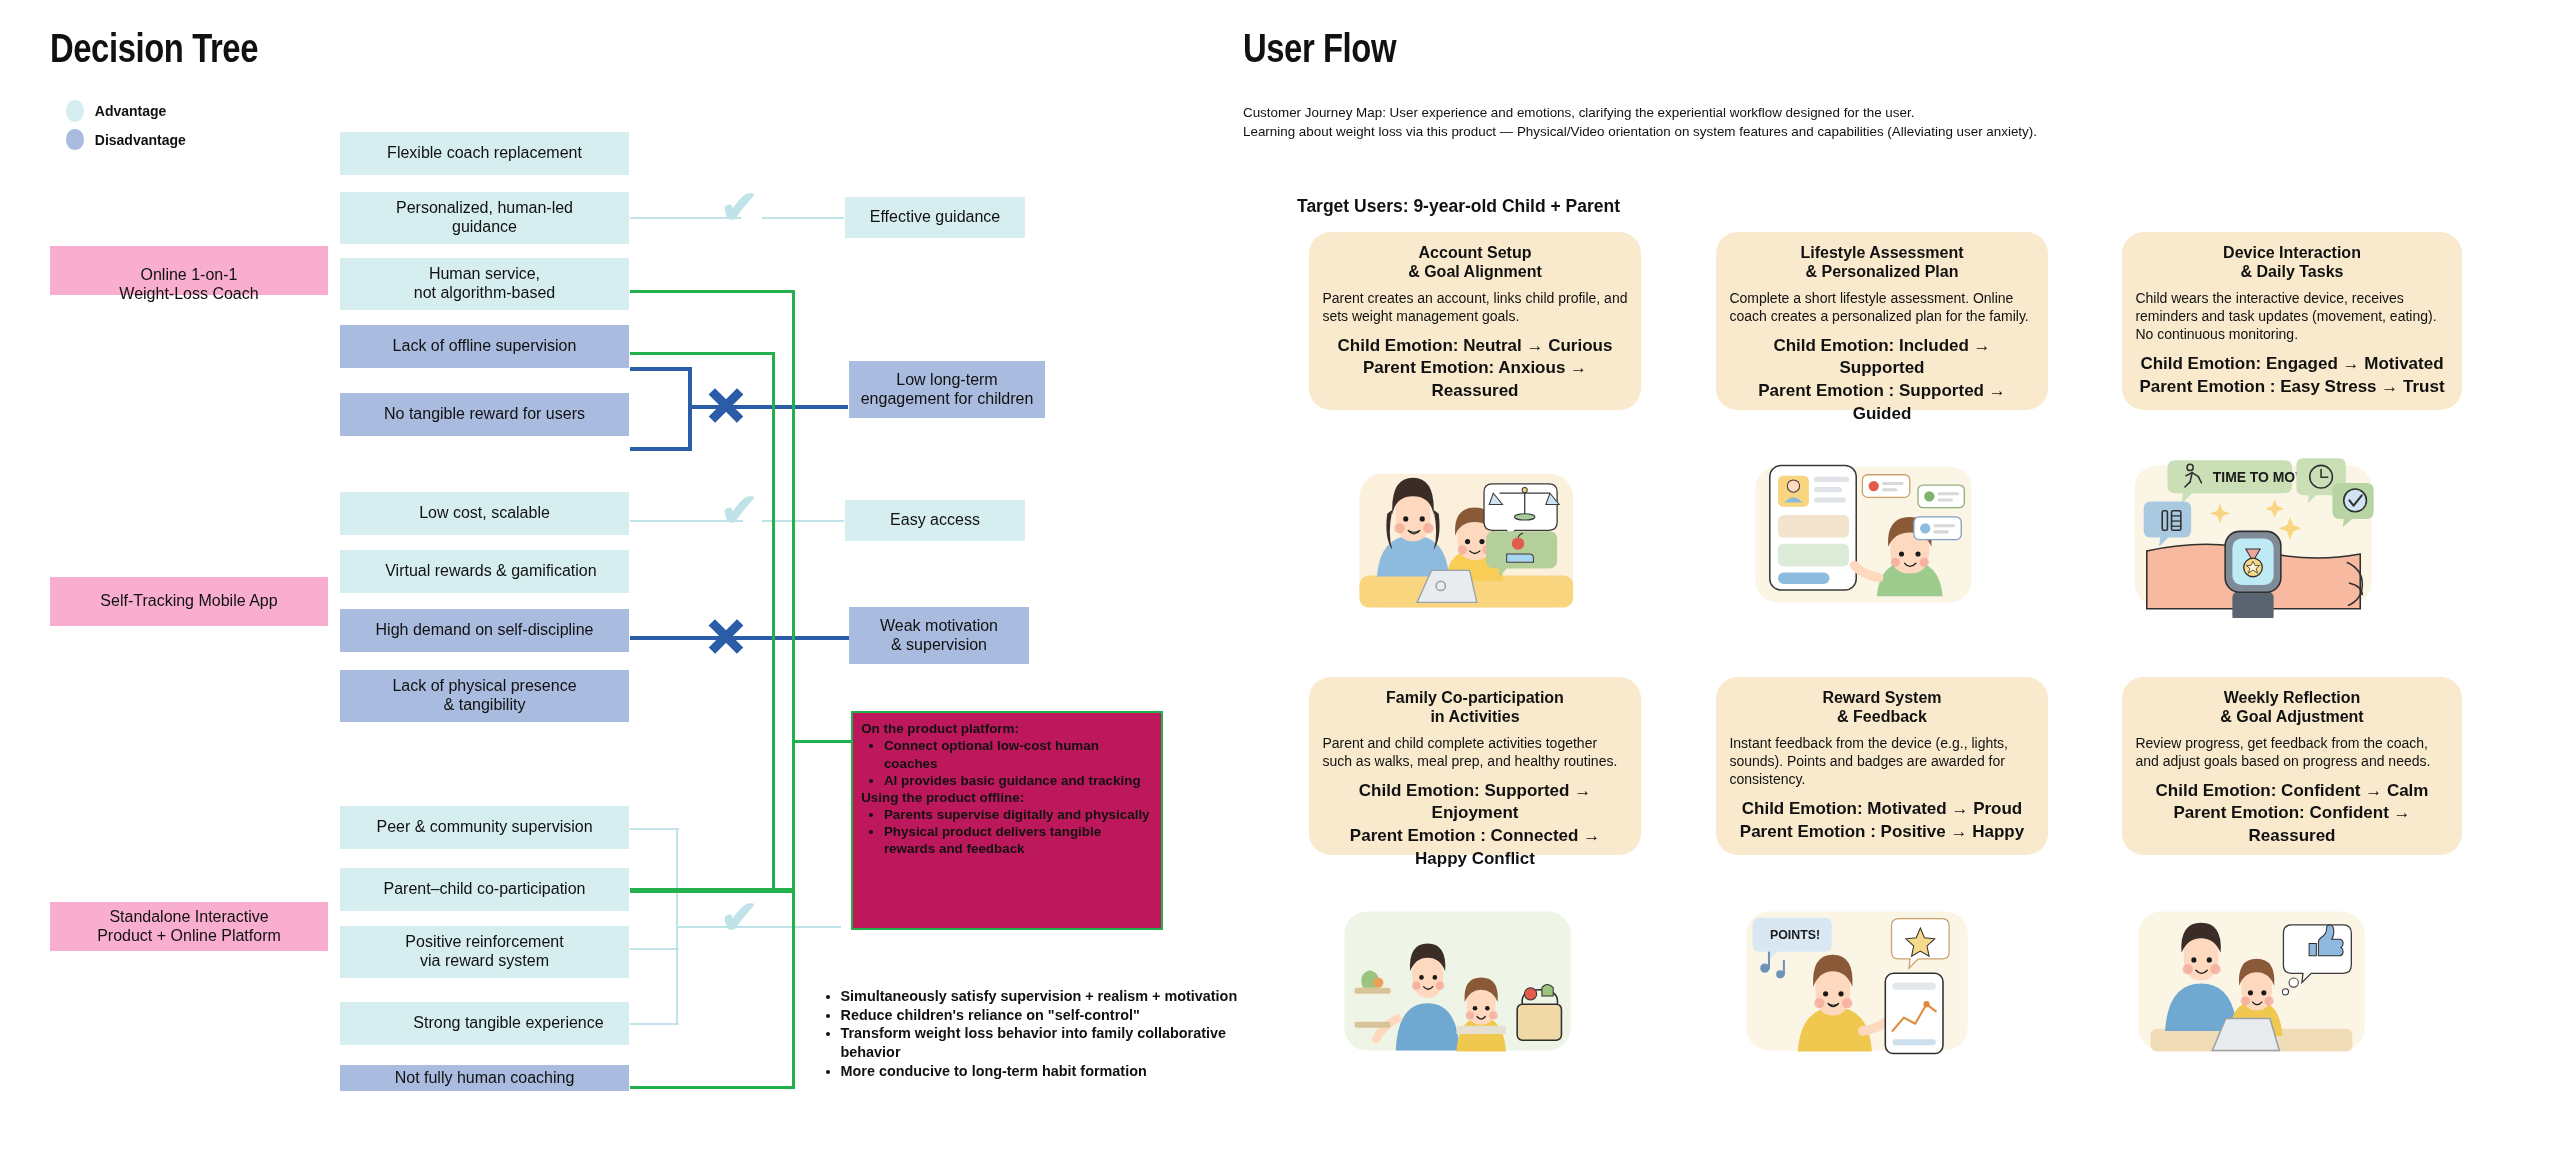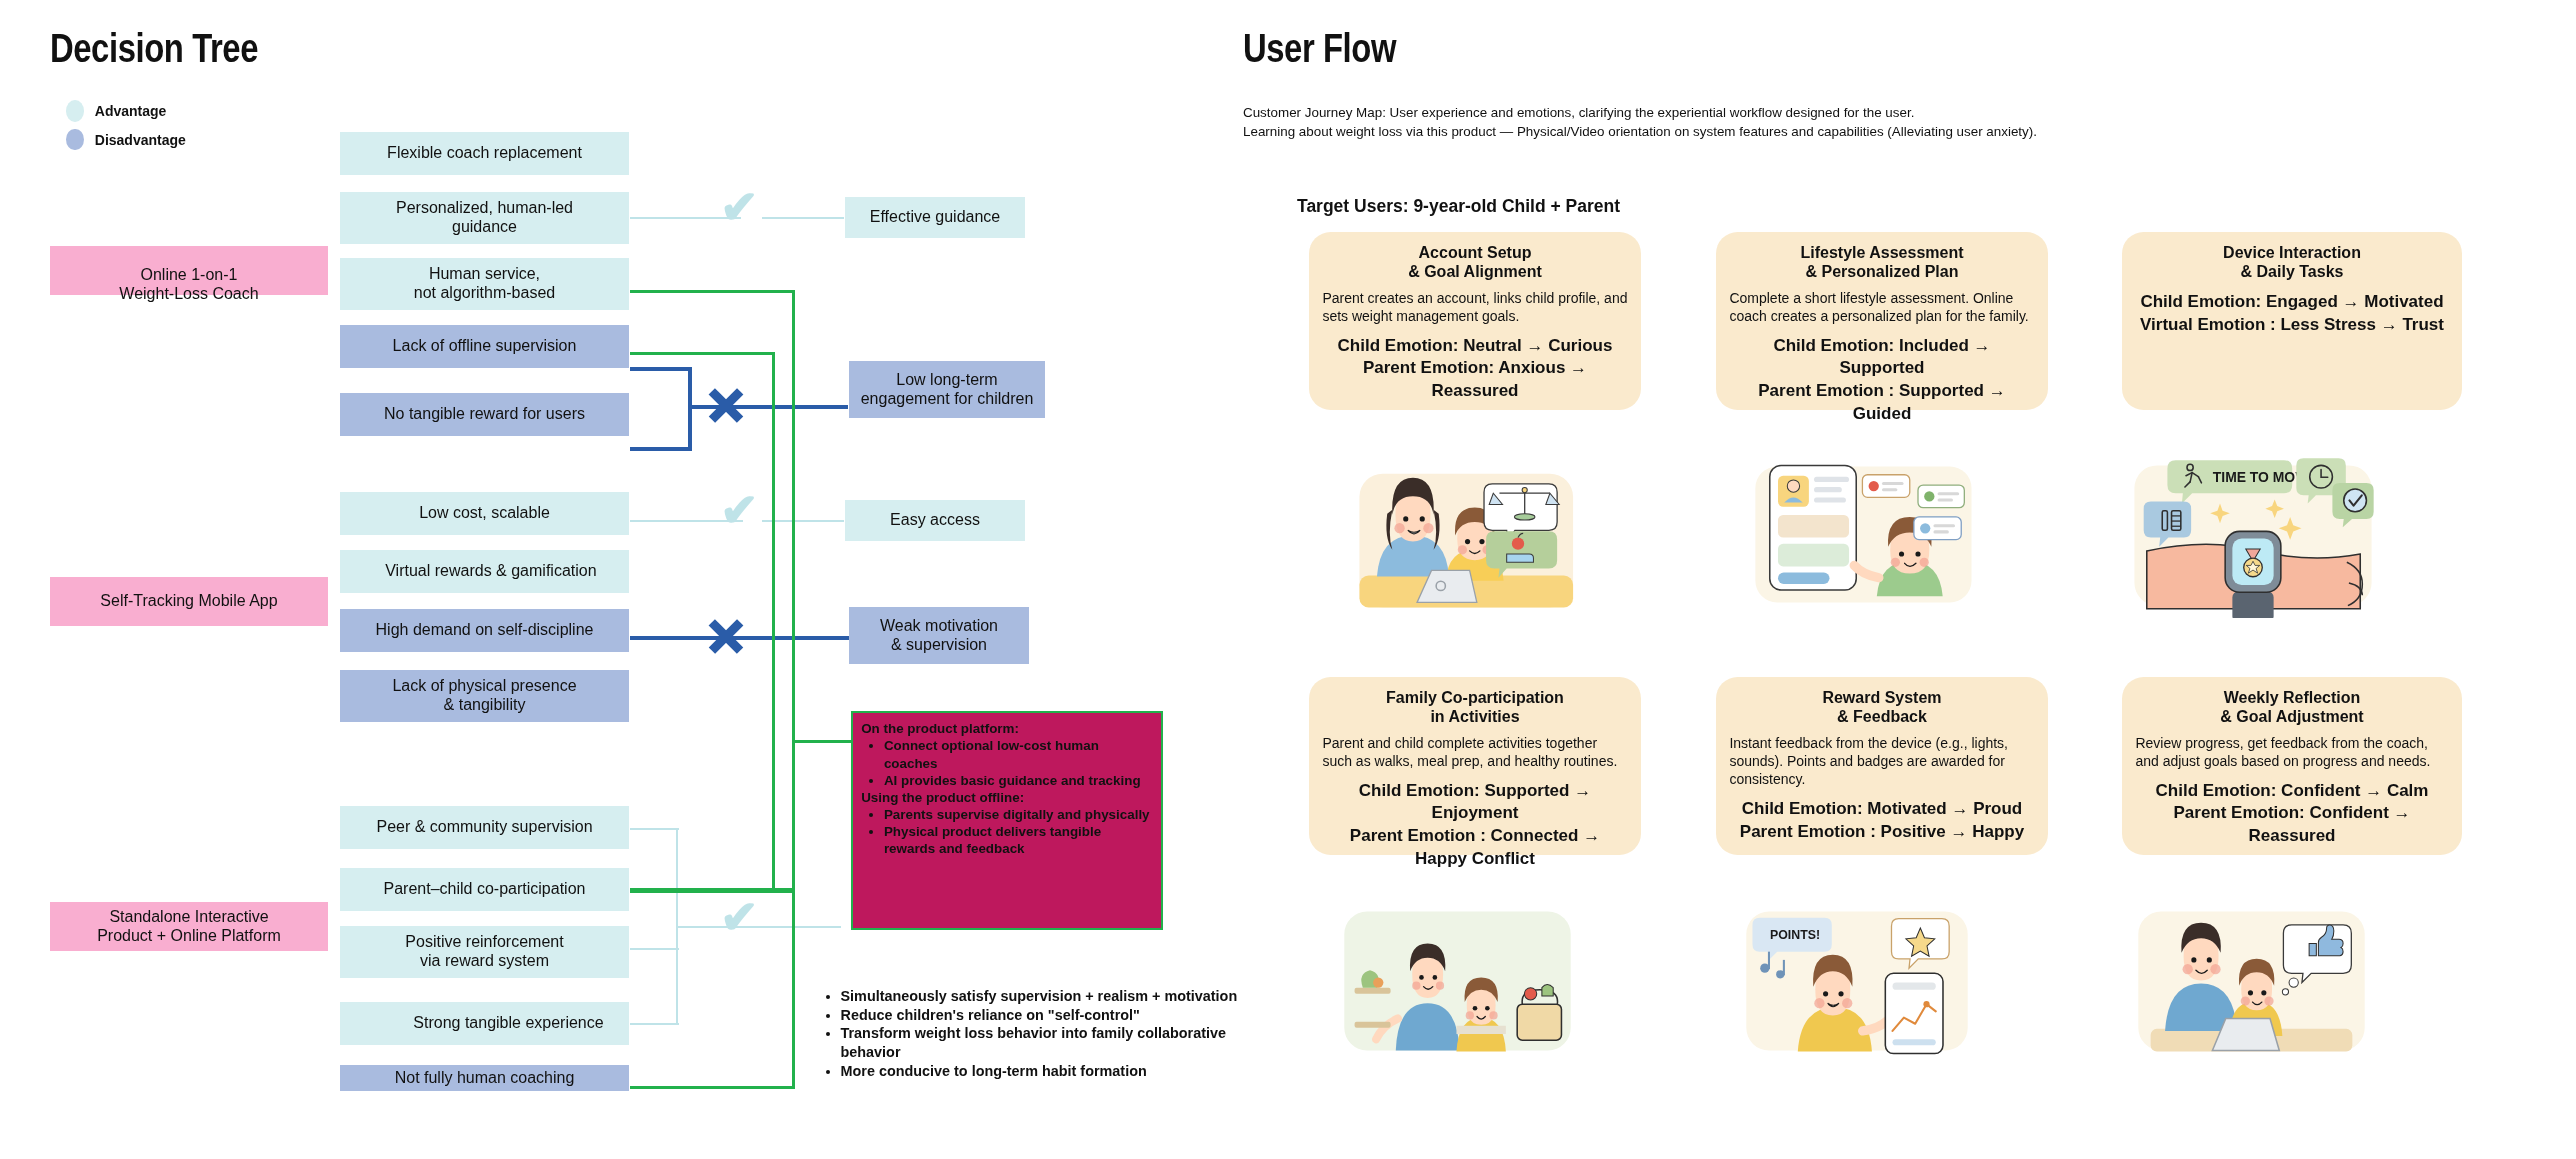--- a/index.html
+++ b/index.html
@@ -241,23 +241,24 @@
   <div class="card-body">Complete a short lifestyle assessment. Online coach creates a personalized plan for the family.</div>
   <div class="card-emo">
     <div>Child Emotion: Included → Supported</div>
     <div>Parent Emotion : Supported → Guided</div>
   </div>
 </div>
 
 <div class="card" style="left:2122px;top:232px;width:340px;height:178px;">
   <div class="card-title" style="white-space:pre-line;">Device Interaction
 &amp; Daily Tasks</div>
+  <div class="card-body">Child wears the interactive device, receives reminders and task updates (movement, eating). No continuous monitoring.</div>
   <div class="card-emo">
     <div>Child Emotion: Engaged → Motivated</div>
-    <div>Virtual Emotion : Less Stress → Trust</div>
+    <div>Parent Emotion : Easy Stress → Trust</div>
   </div>
 </div>
 
 <div class="card" style="left:1309px;top:677px;width:332px;height:178px;">
   <div class="card-title" style="white-space:pre-line;">Family Co-participation
 in Activities</div>
   <div class="card-body">Parent and child complete activities together such as walks, meal prep, and healthy routines.</div>
   <div class="card-emo">
     <div>Child Emotion: Supported → Enjoyment</div>
     <div>Parent Emotion : Connected → Happy Conflict</div>

